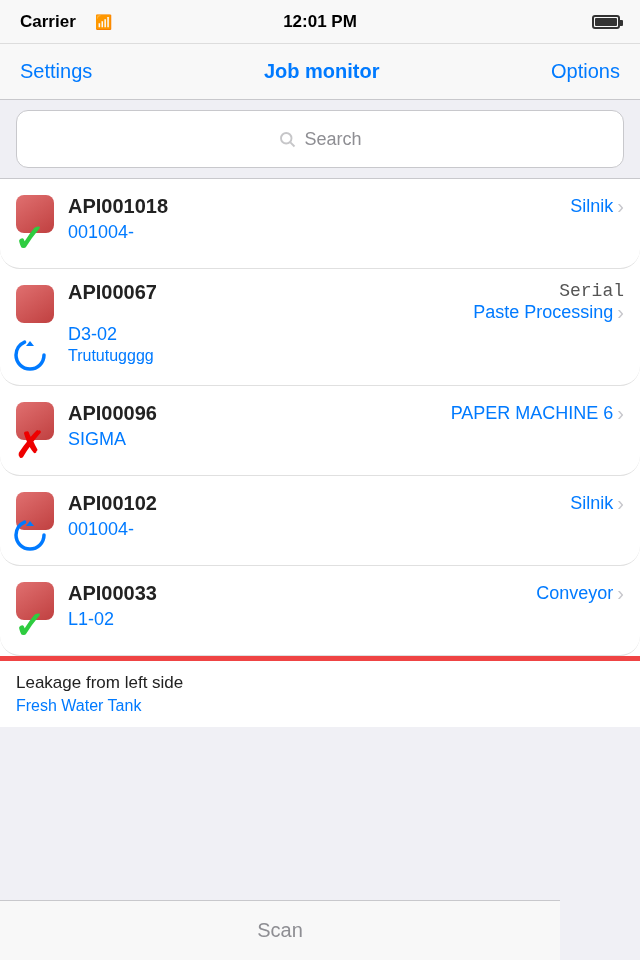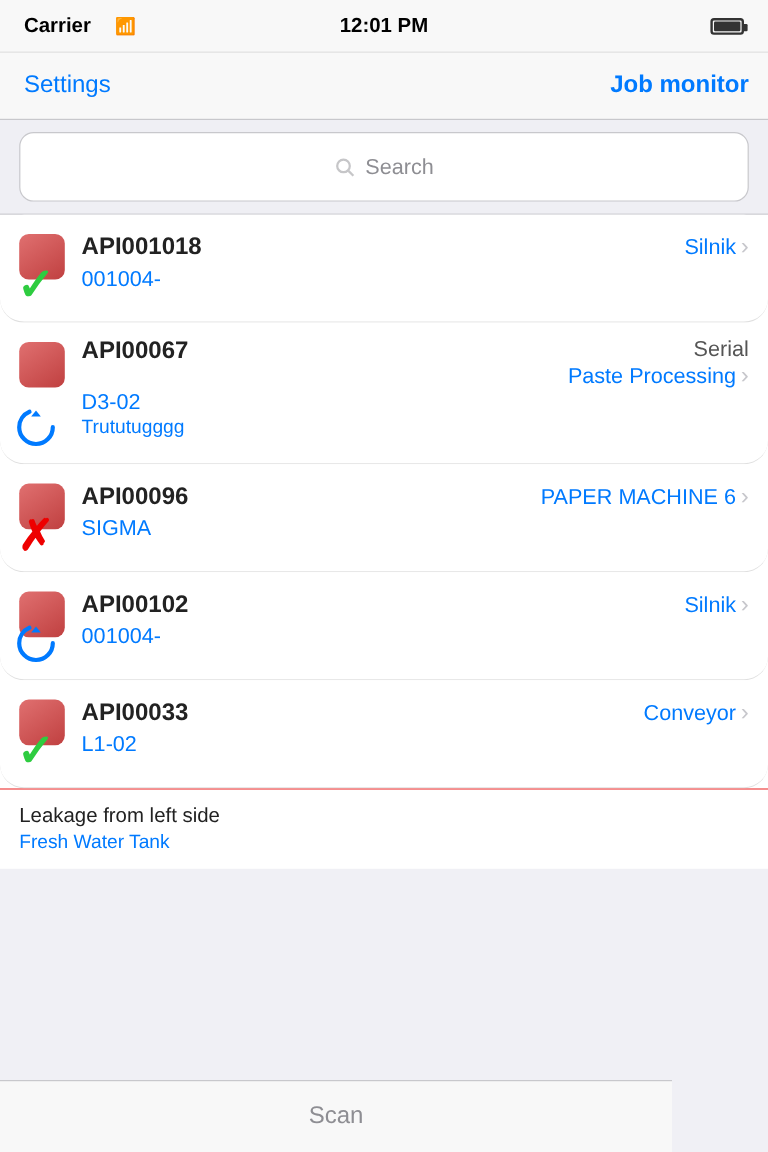--- a/index.html
+++ b/index.html
@@ -172,20 +172,21 @@
     }
 
     .item-right-content {
       text-align: right;
     }
 
     .item-type {
       font-size: 18px;
       color: #555;
       display: block;
+      font-family: Liberation Mono, monospace;
     }
 
     .item-location {
       font-size: 18px;
       color: #007aff;
       display: block;
     }
 
     .chevron {
       color: #c7c7cc;
@@ -205,21 +206,21 @@
     .cross-red {
       color: #e00;
       font-size: 36px;
       font-weight: 900;
       line-height: 1;
     }
 
     
     .bottom-preview {
       background: white;
-      border-top: 1px solid #ef4444;
+      border-top: 5px solid #ef4444;
       padding: 12px 16px;
       display: flex;
       align-items: center;
       justify-content: space-between;
     }
 
     .preview-text-block {
       flex: 1;
     }
 
@@ -283,20 +284,21 @@
   <div class="status-right">
     <div class="battery-icon">
       <div class="battery-fill"></div>
     </div>
   </div>
 </div>
 
 <div class="nav-bar">
   <div class="nav-button">Settings</div>
   <div class="nav-title">Job monitor</div>
+  <div class="nav-button">Options</div>
 </div>
 
 <div class="search-container">
   <div class="search-bar">
     <svg class="search-icon-svg" viewBox="0 0 24 24" fill="none" stroke="#8e8e93" stroke-width="2.5">
       <circle cx="11" cy="11" r="7"></circle>
       <line x1="16.5" y1="16.5" x2="22" y2="22"></line>
     </svg>
     <span style="color:#8e8e93; font-size:18px;">Search</span>
   </div>

